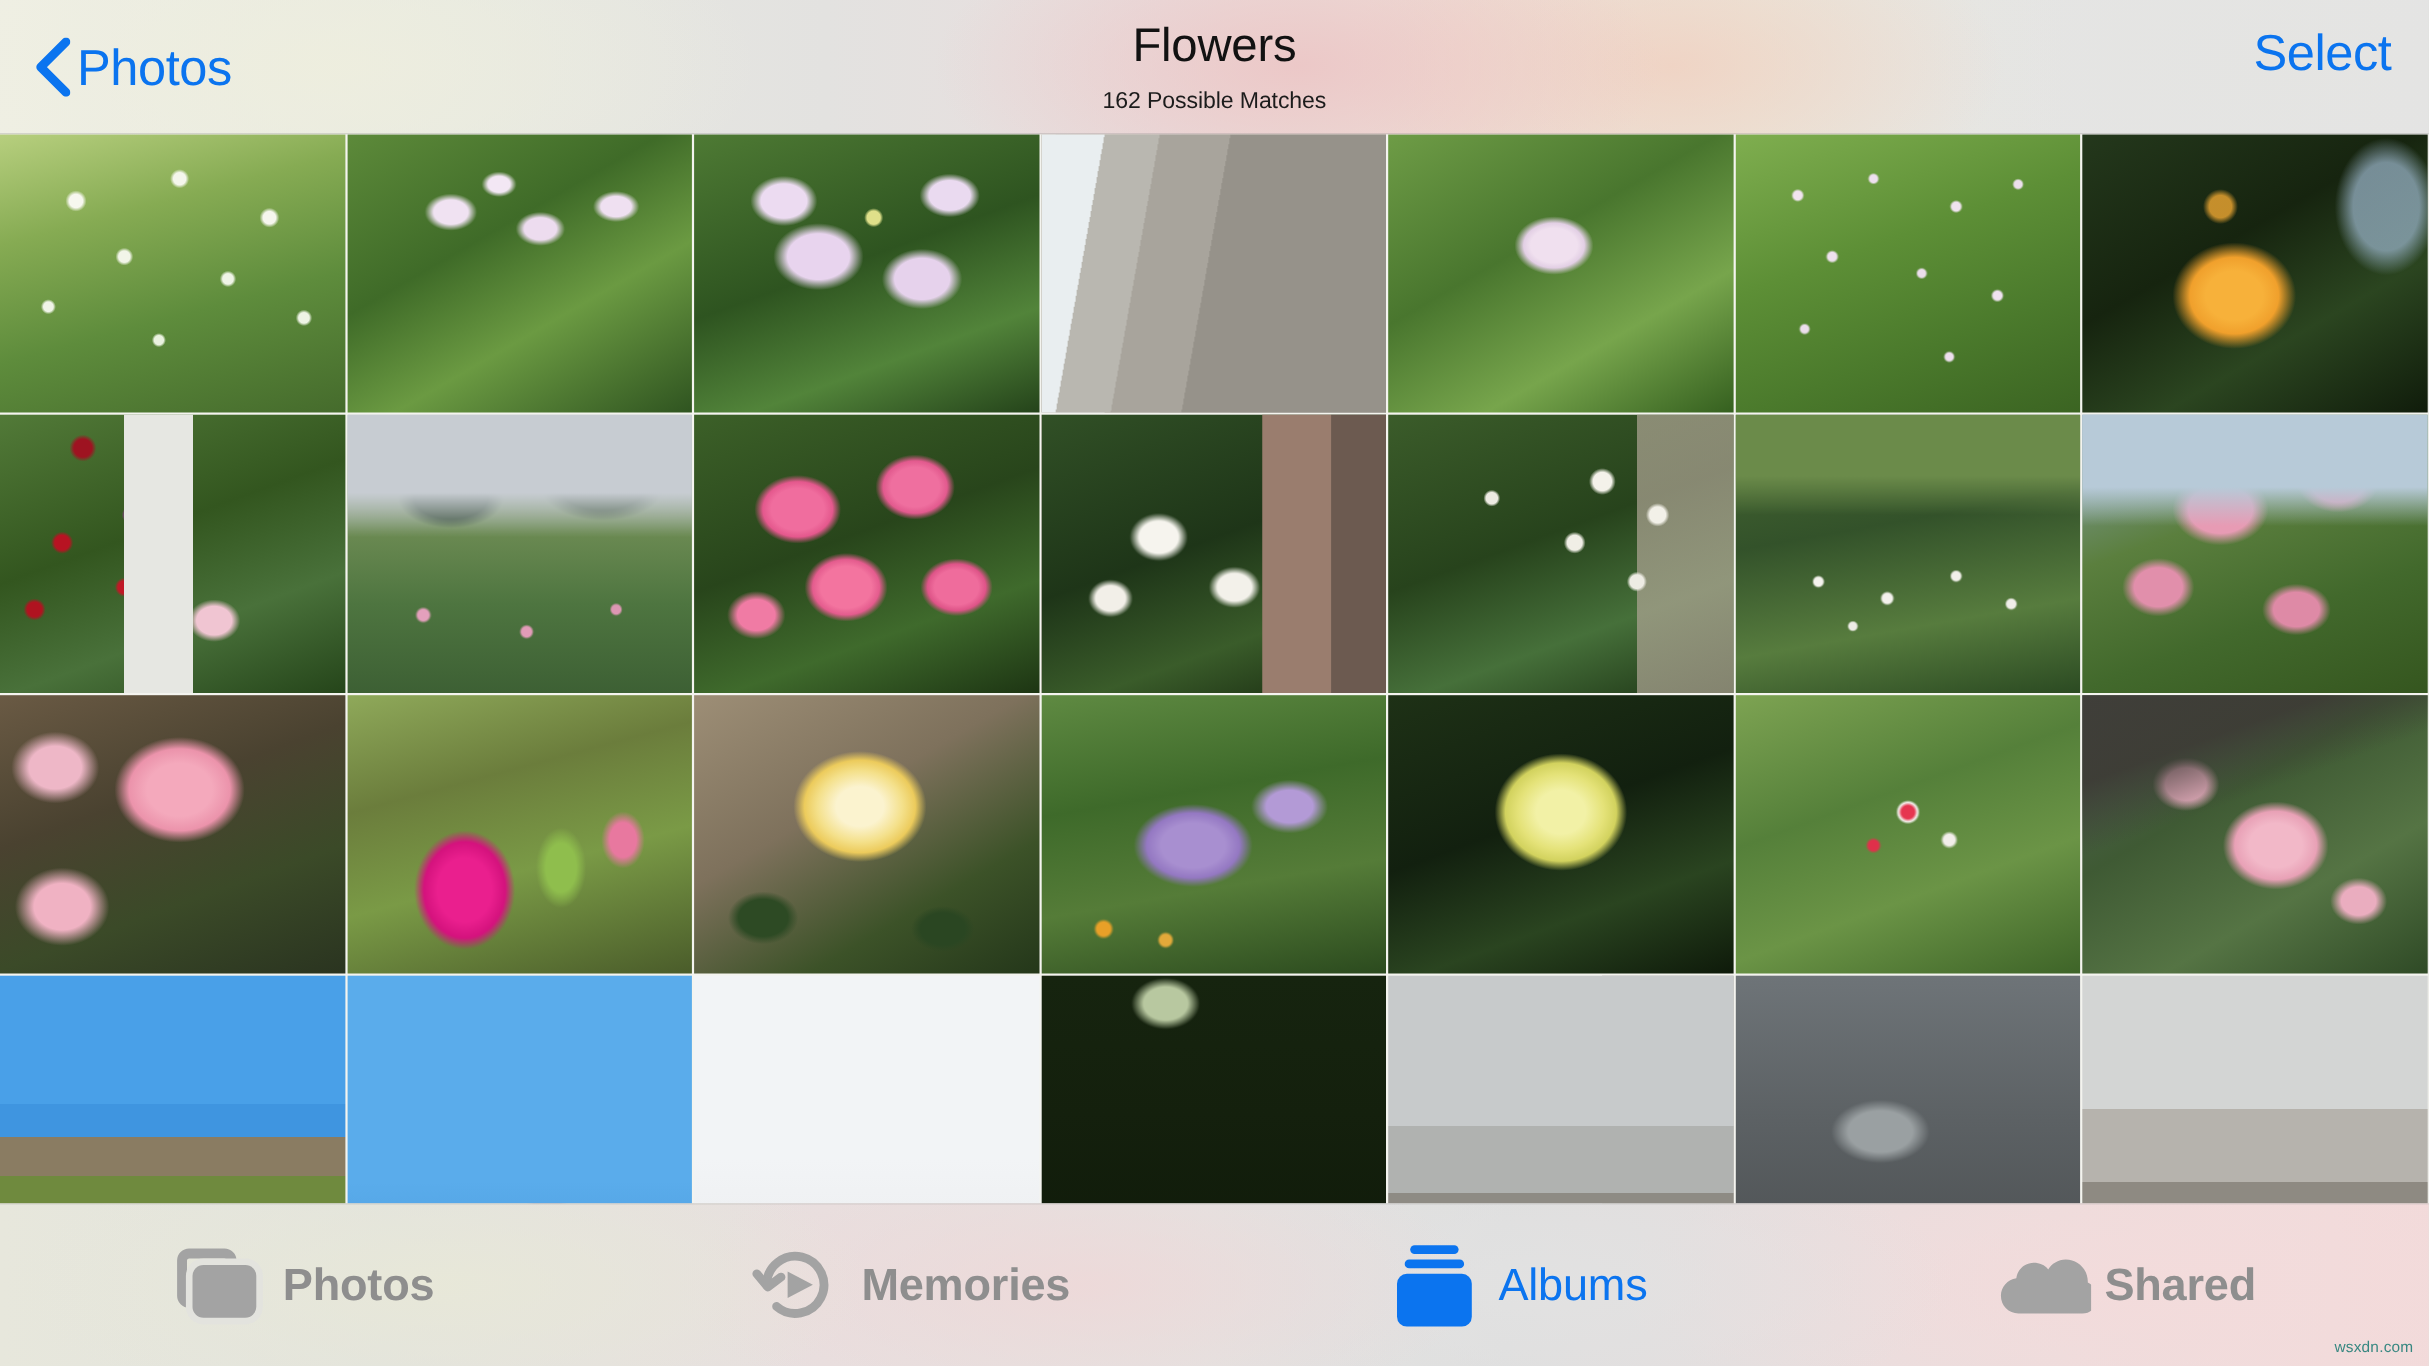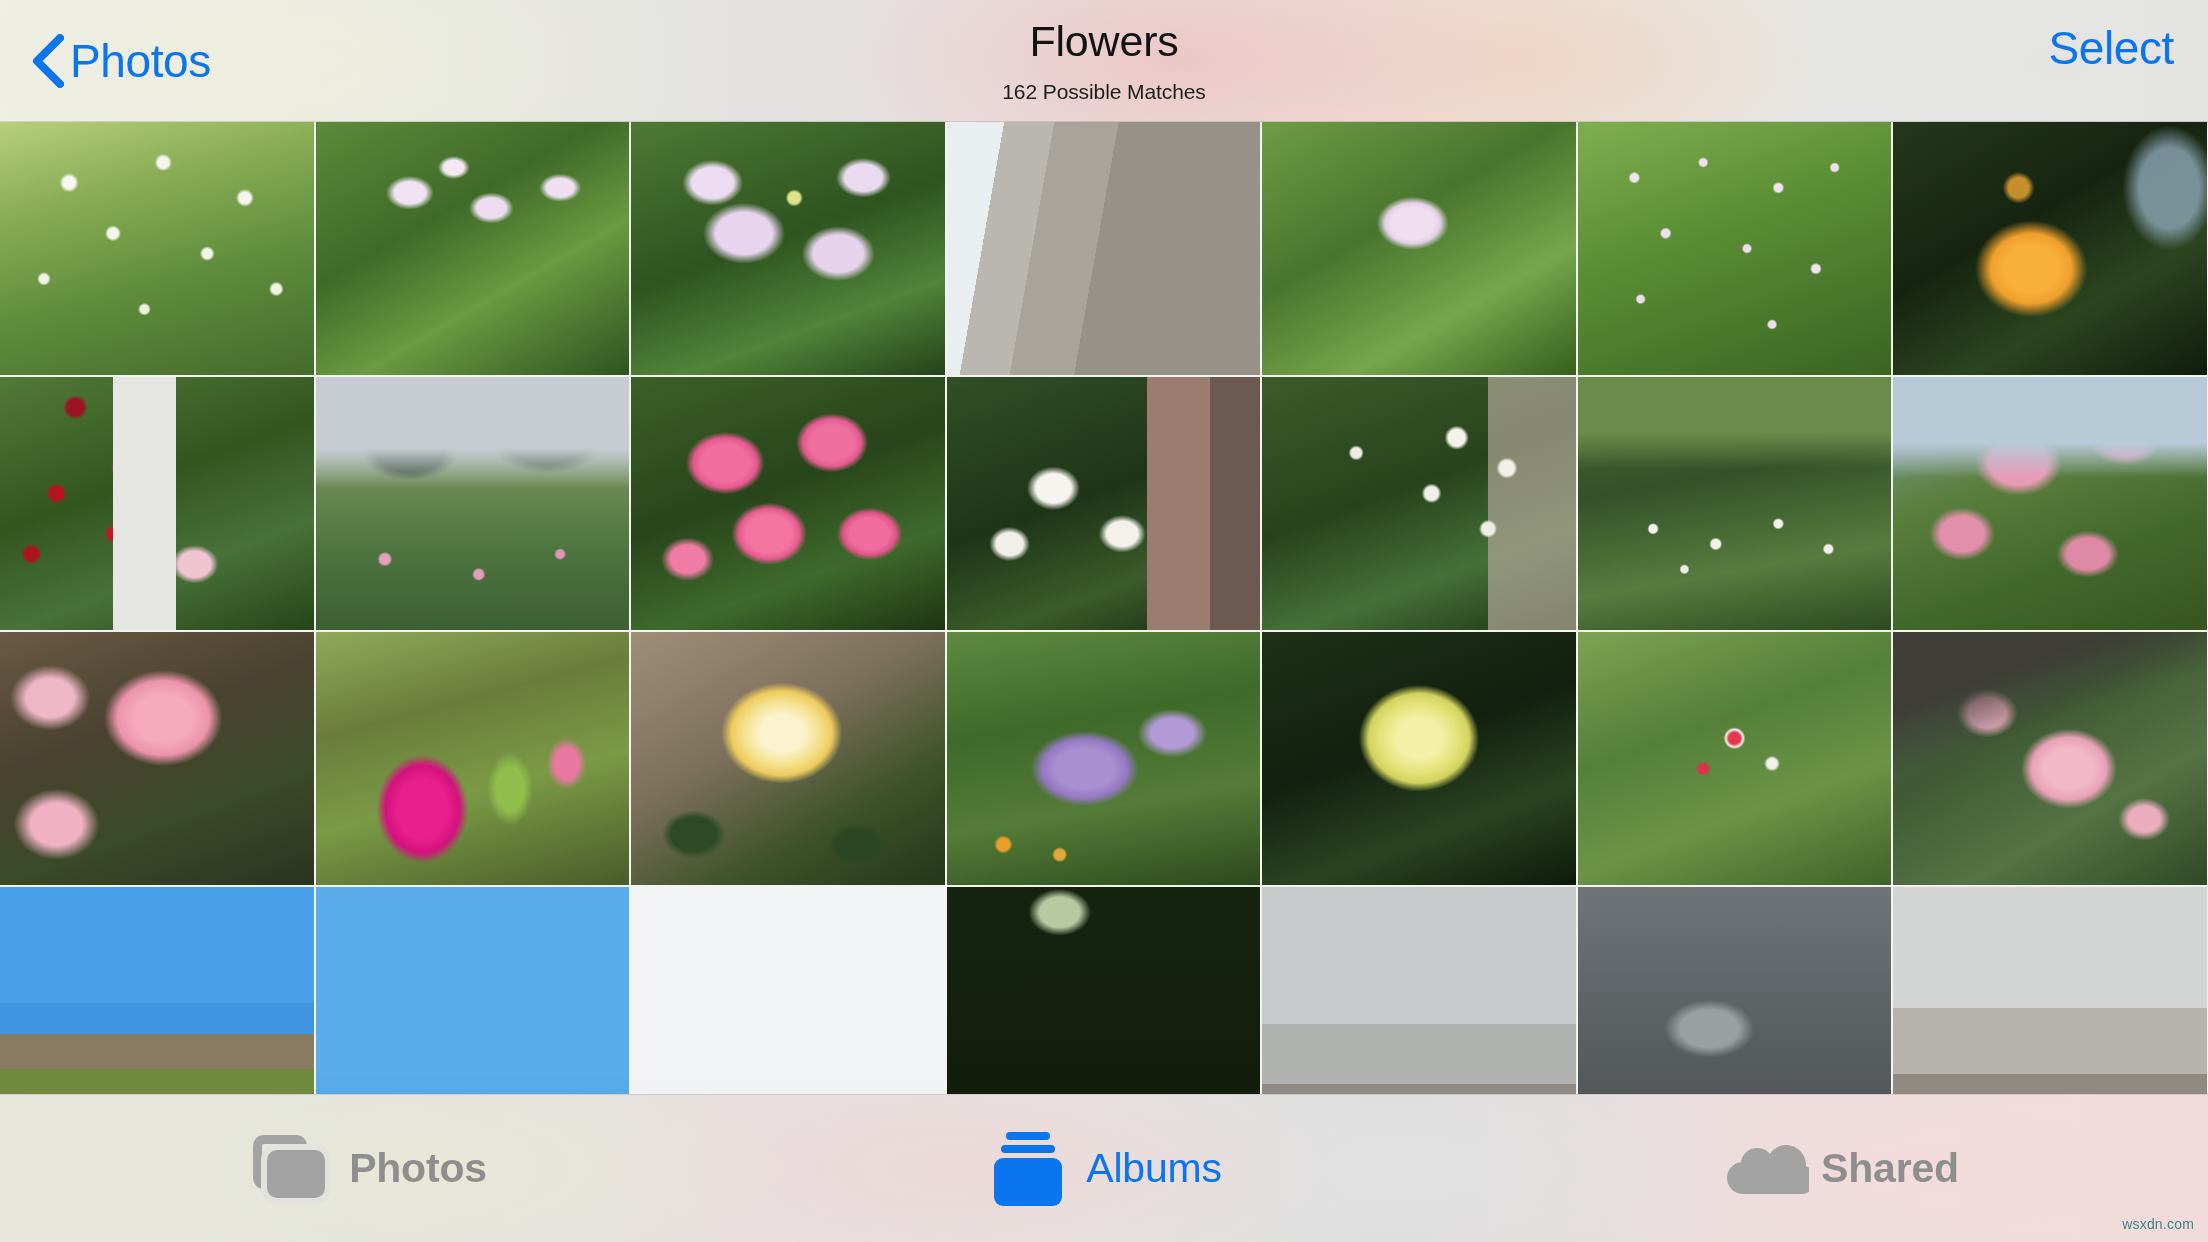--- a/index.html
+++ b/index.html
@@ -348,20 +348,30 @@
 <div id="tabbar">
 
   <div class="tab inactive">
     <span class="tab-icon ic-photos">
       <span class="back"></span>
         <span class="front"></span>
     </span>
     <span class="tab-label">Photos</span>
   </div>
 
+  <div class="tab inactive">
+    <span class="tab-icon ic-mem">
+      <svg viewBox="0 0 80 80" width="80" height="80" aria-hidden="true">
+        <path d="M14 40a26 26 0 1 1 9 19.7" fill="none" stroke="#a3a3a3" stroke-width="8" stroke-linecap="round"></path>
+        <path d="M5 30 L15 42 L27 33" fill="none" stroke="#a3a3a3" stroke-width="8" stroke-linecap="round" stroke-linejoin="round"></path>
+        <path d="M33 28 L56 40 L33 52 Z" fill="#a3a3a3"></path>
+      </svg>
+    </span>
+    <span class="tab-label">Memories</span>
+  </div>
 
   <div class="tab active">
     <span class="tab-icon ic-albums">
       <span class="bar1"></span>
         <span class="bar2"></span>
         <span class="body"></span>
     </span>
     <span class="tab-label">Albums</span>
   </div>
 

